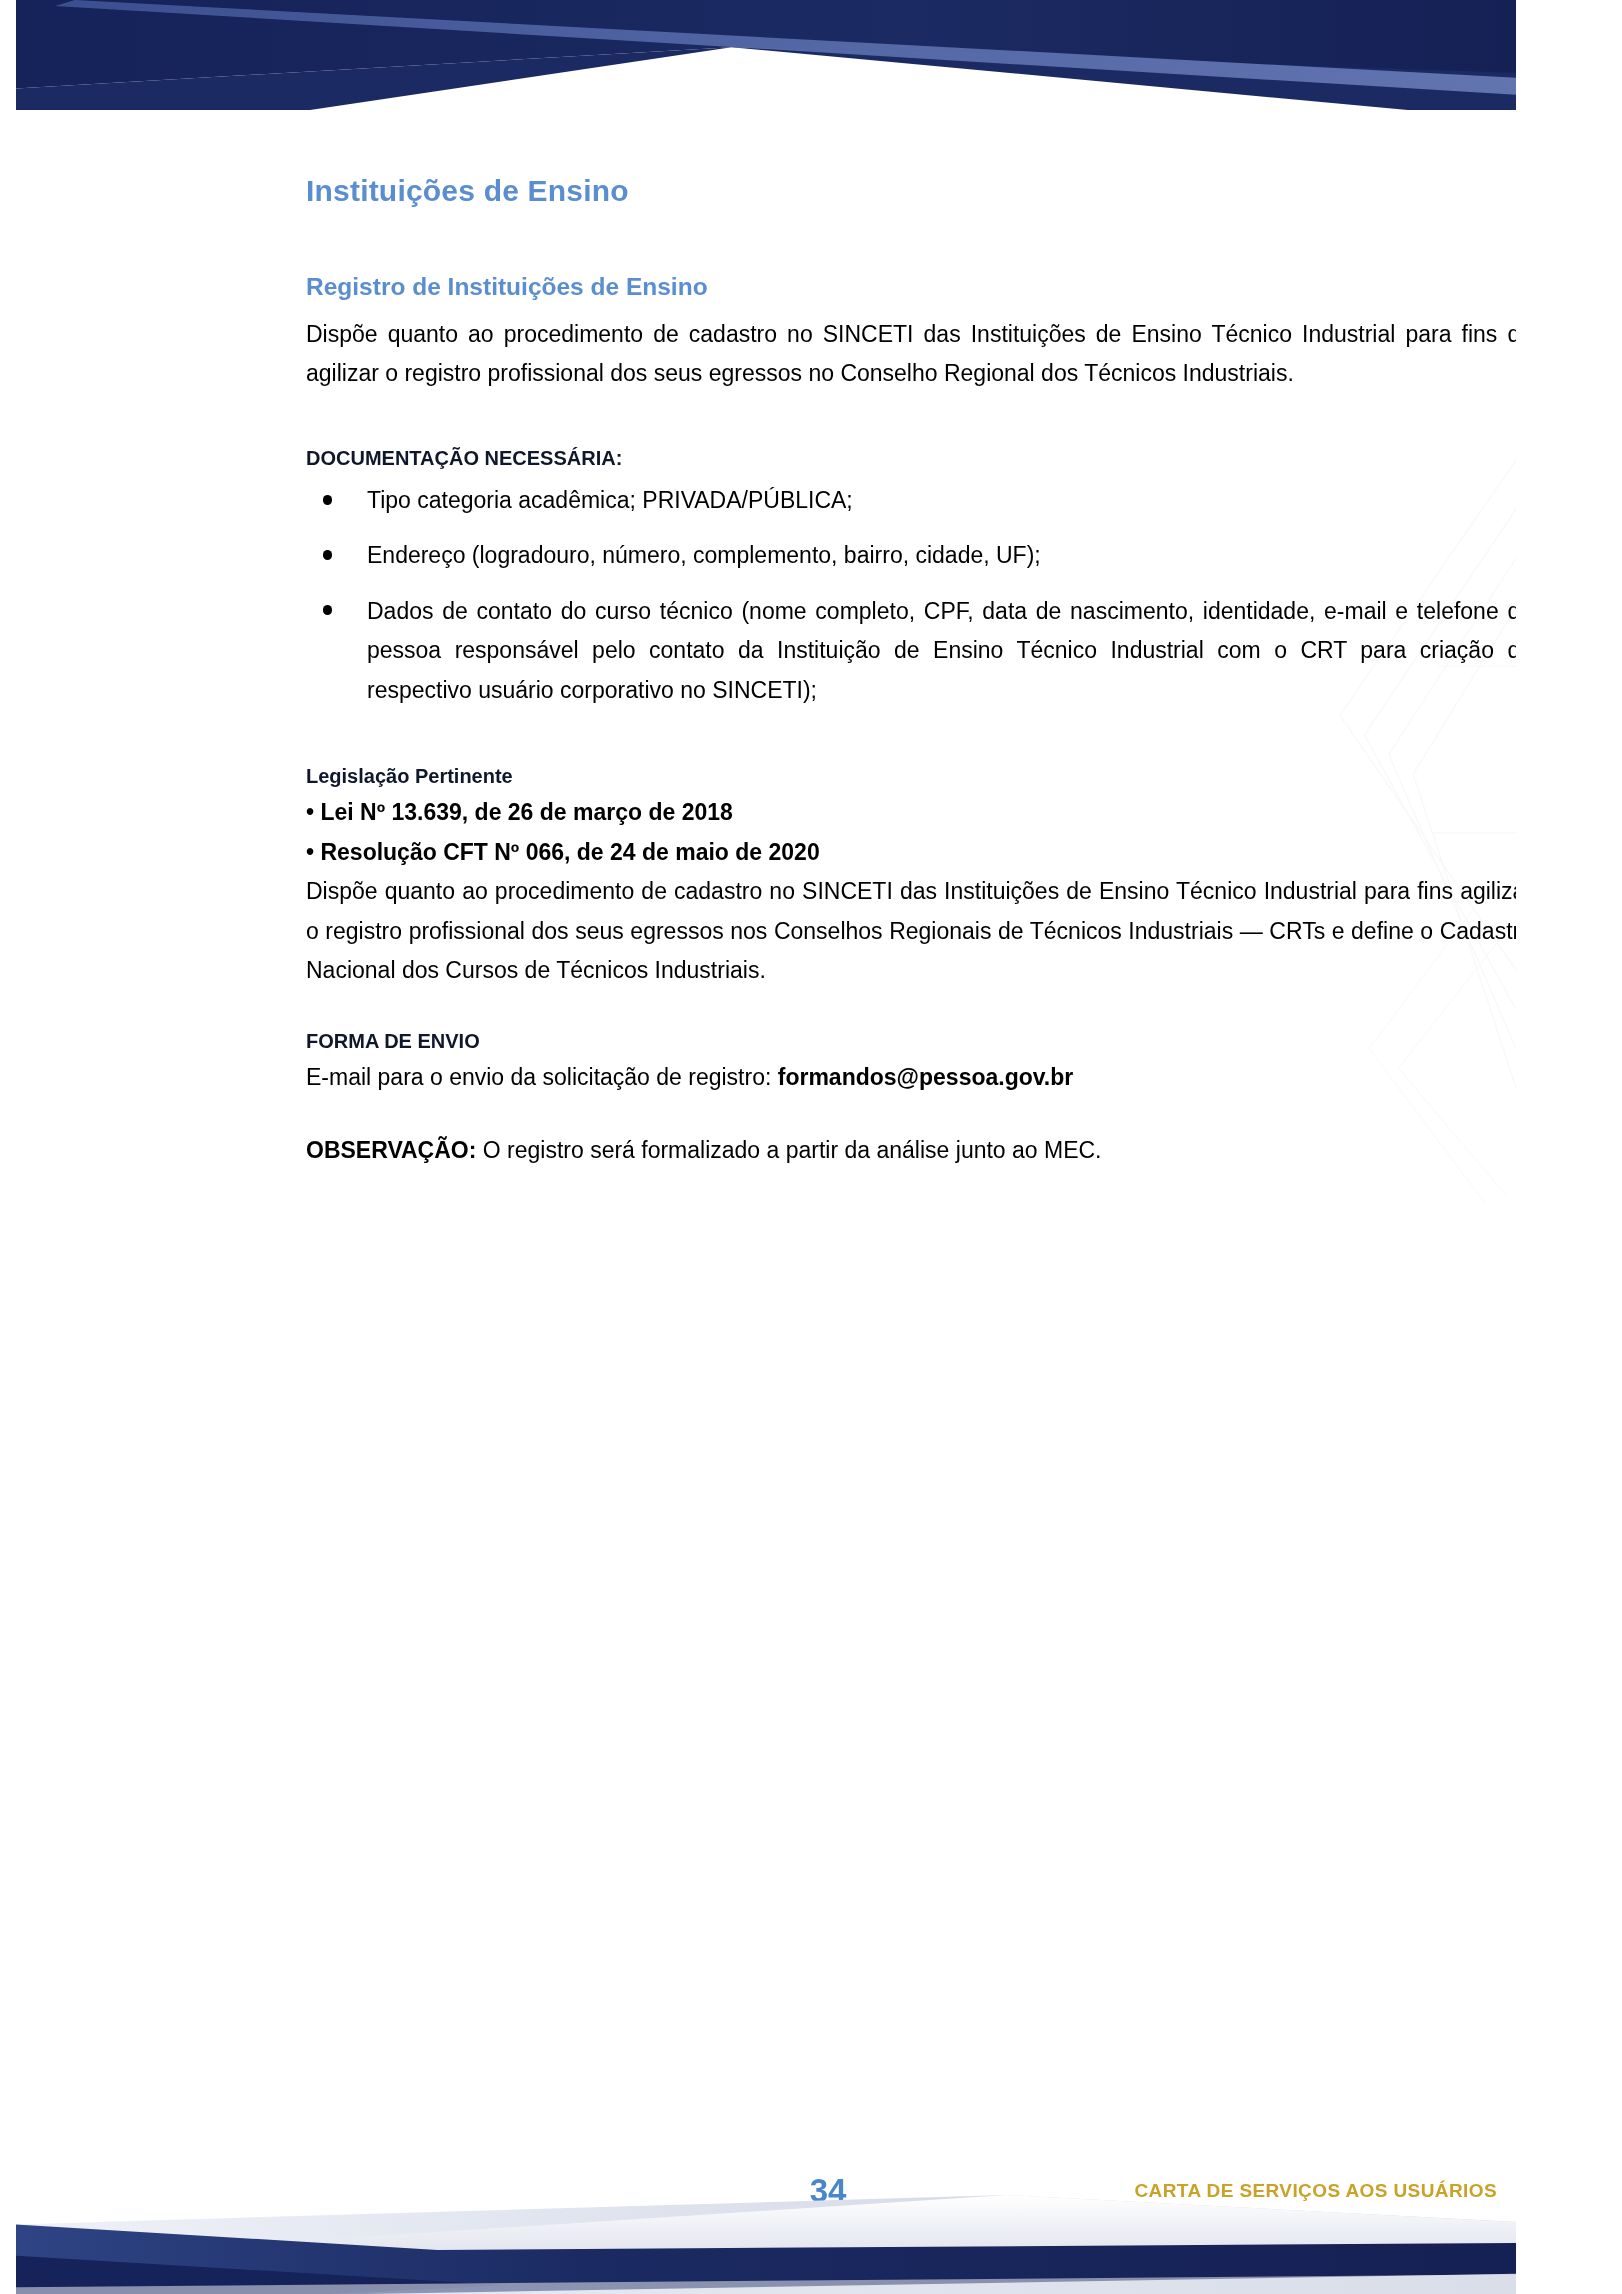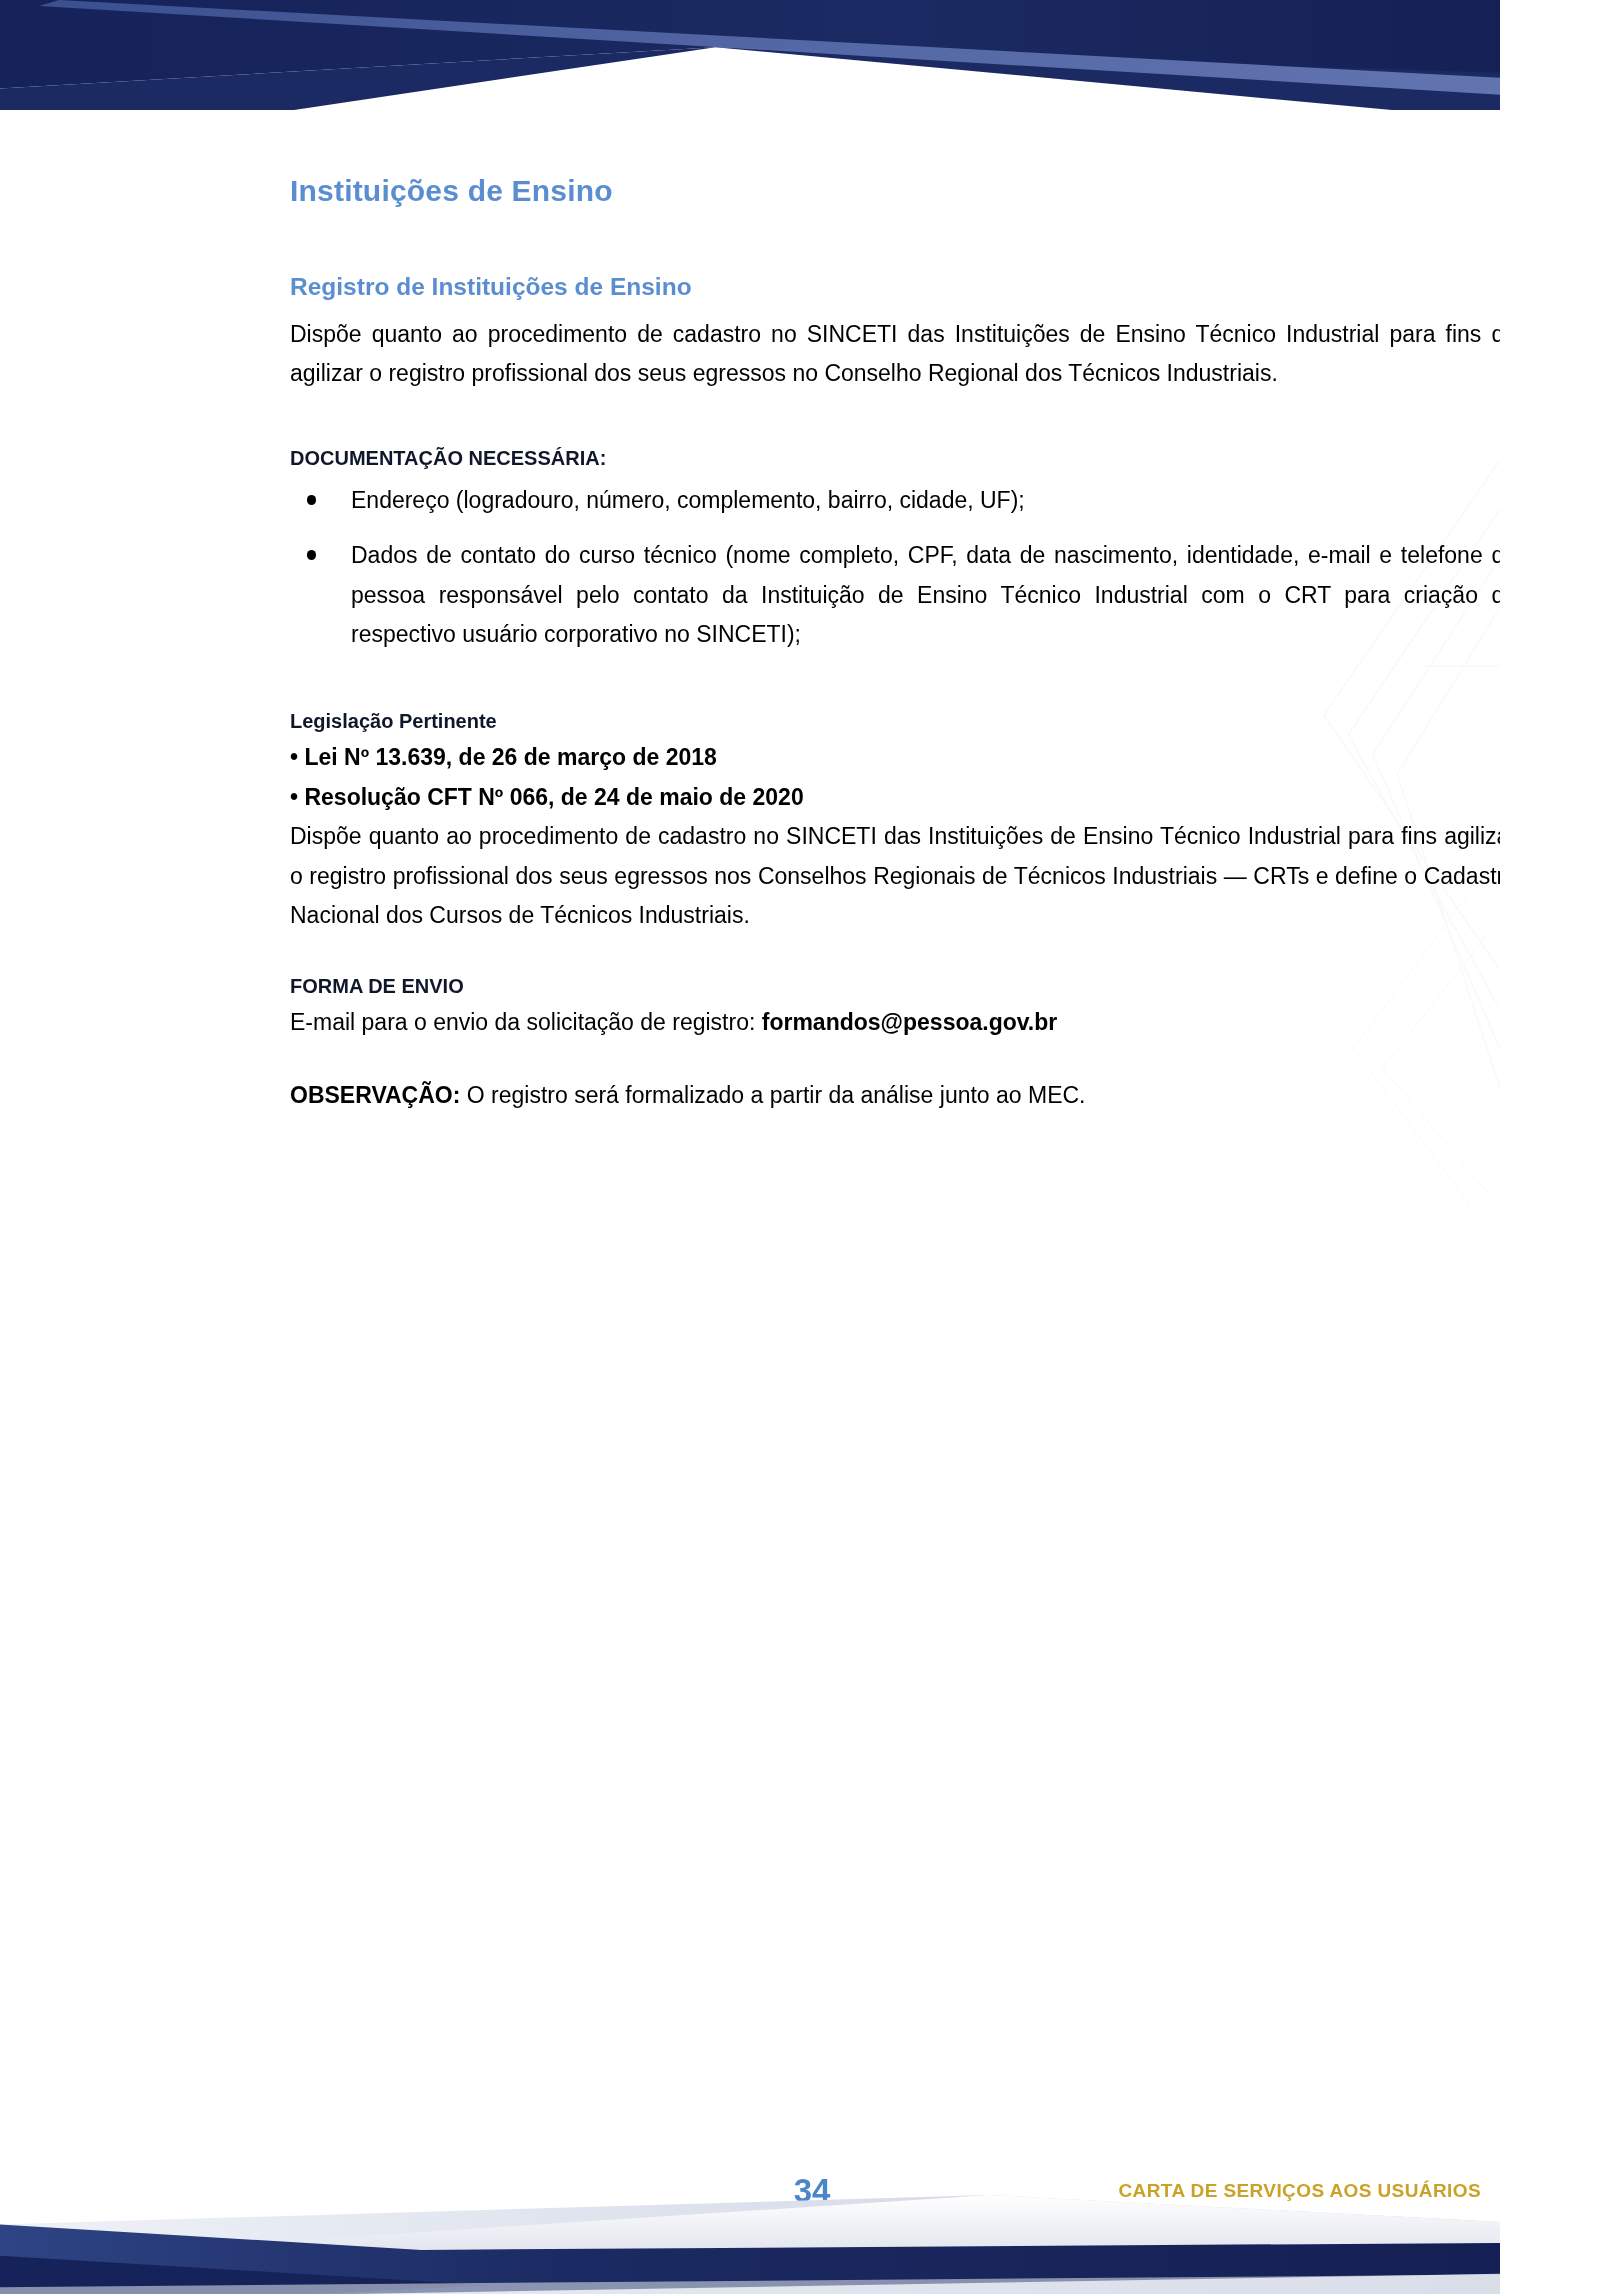--- a/index.html
+++ b/index.html
@@ -9,20 +9,21 @@
   }
   body {
     font-family: "Liberation Sans", sans-serif;
   }
   #page {
     position: relative;
     width: 1500px;
     height: 2295px;
     background: #ffffff;
     overflow: hidden;
+    margin-left: 16px;
   }
 
   
   .banner-svg {
     position: absolute;
     left: 0;
     width: 1622px;
     display: block;
   }
   #top-banner { top: 0; height: 110px; }
@@ -207,20 +208,24 @@
 
     <p class="body">Dispõe quanto ao procedimento de cadastro no SINCETI das Instituições de Ensino Técnico Industrial para fins de agilizar o registro profissional dos seus egressos no Conselho Regional dos Técnicos Industriais.</p>
 
     <div class="spacer-lg"></div>
 
     <p class="heading-bold">DOCUMENTAÇÃO NECESSÁRIA:</p>
 
     <ul class="doc-list">
       <li class="no-justify">
         <span class="bullet-dot"></span>
+        <span>Tipo categoria acadêmica; PRIVADA/PÚBLICA;</span>
+      </li>
+      <li class="no-justify">
+        <span class="bullet-dot"></span>
         <span>Endereço (logradouro, número, complemento, bairro, cidade, UF);</span>
       </li>
       <li>
         <span class="bullet-dot"></span>
         <span>Dados de contato do curso técnico (nome completo, CPF, data de nascimento, identidade, e-mail e telefone de pessoa responsável pelo contato da Instituição de Ensino Técnico Industrial com o CRT para criação do respectivo usuário corporativo no SINCETI);</span>
       </li>
     </ul>
 
     <div class="spacer-md"></div>
 

